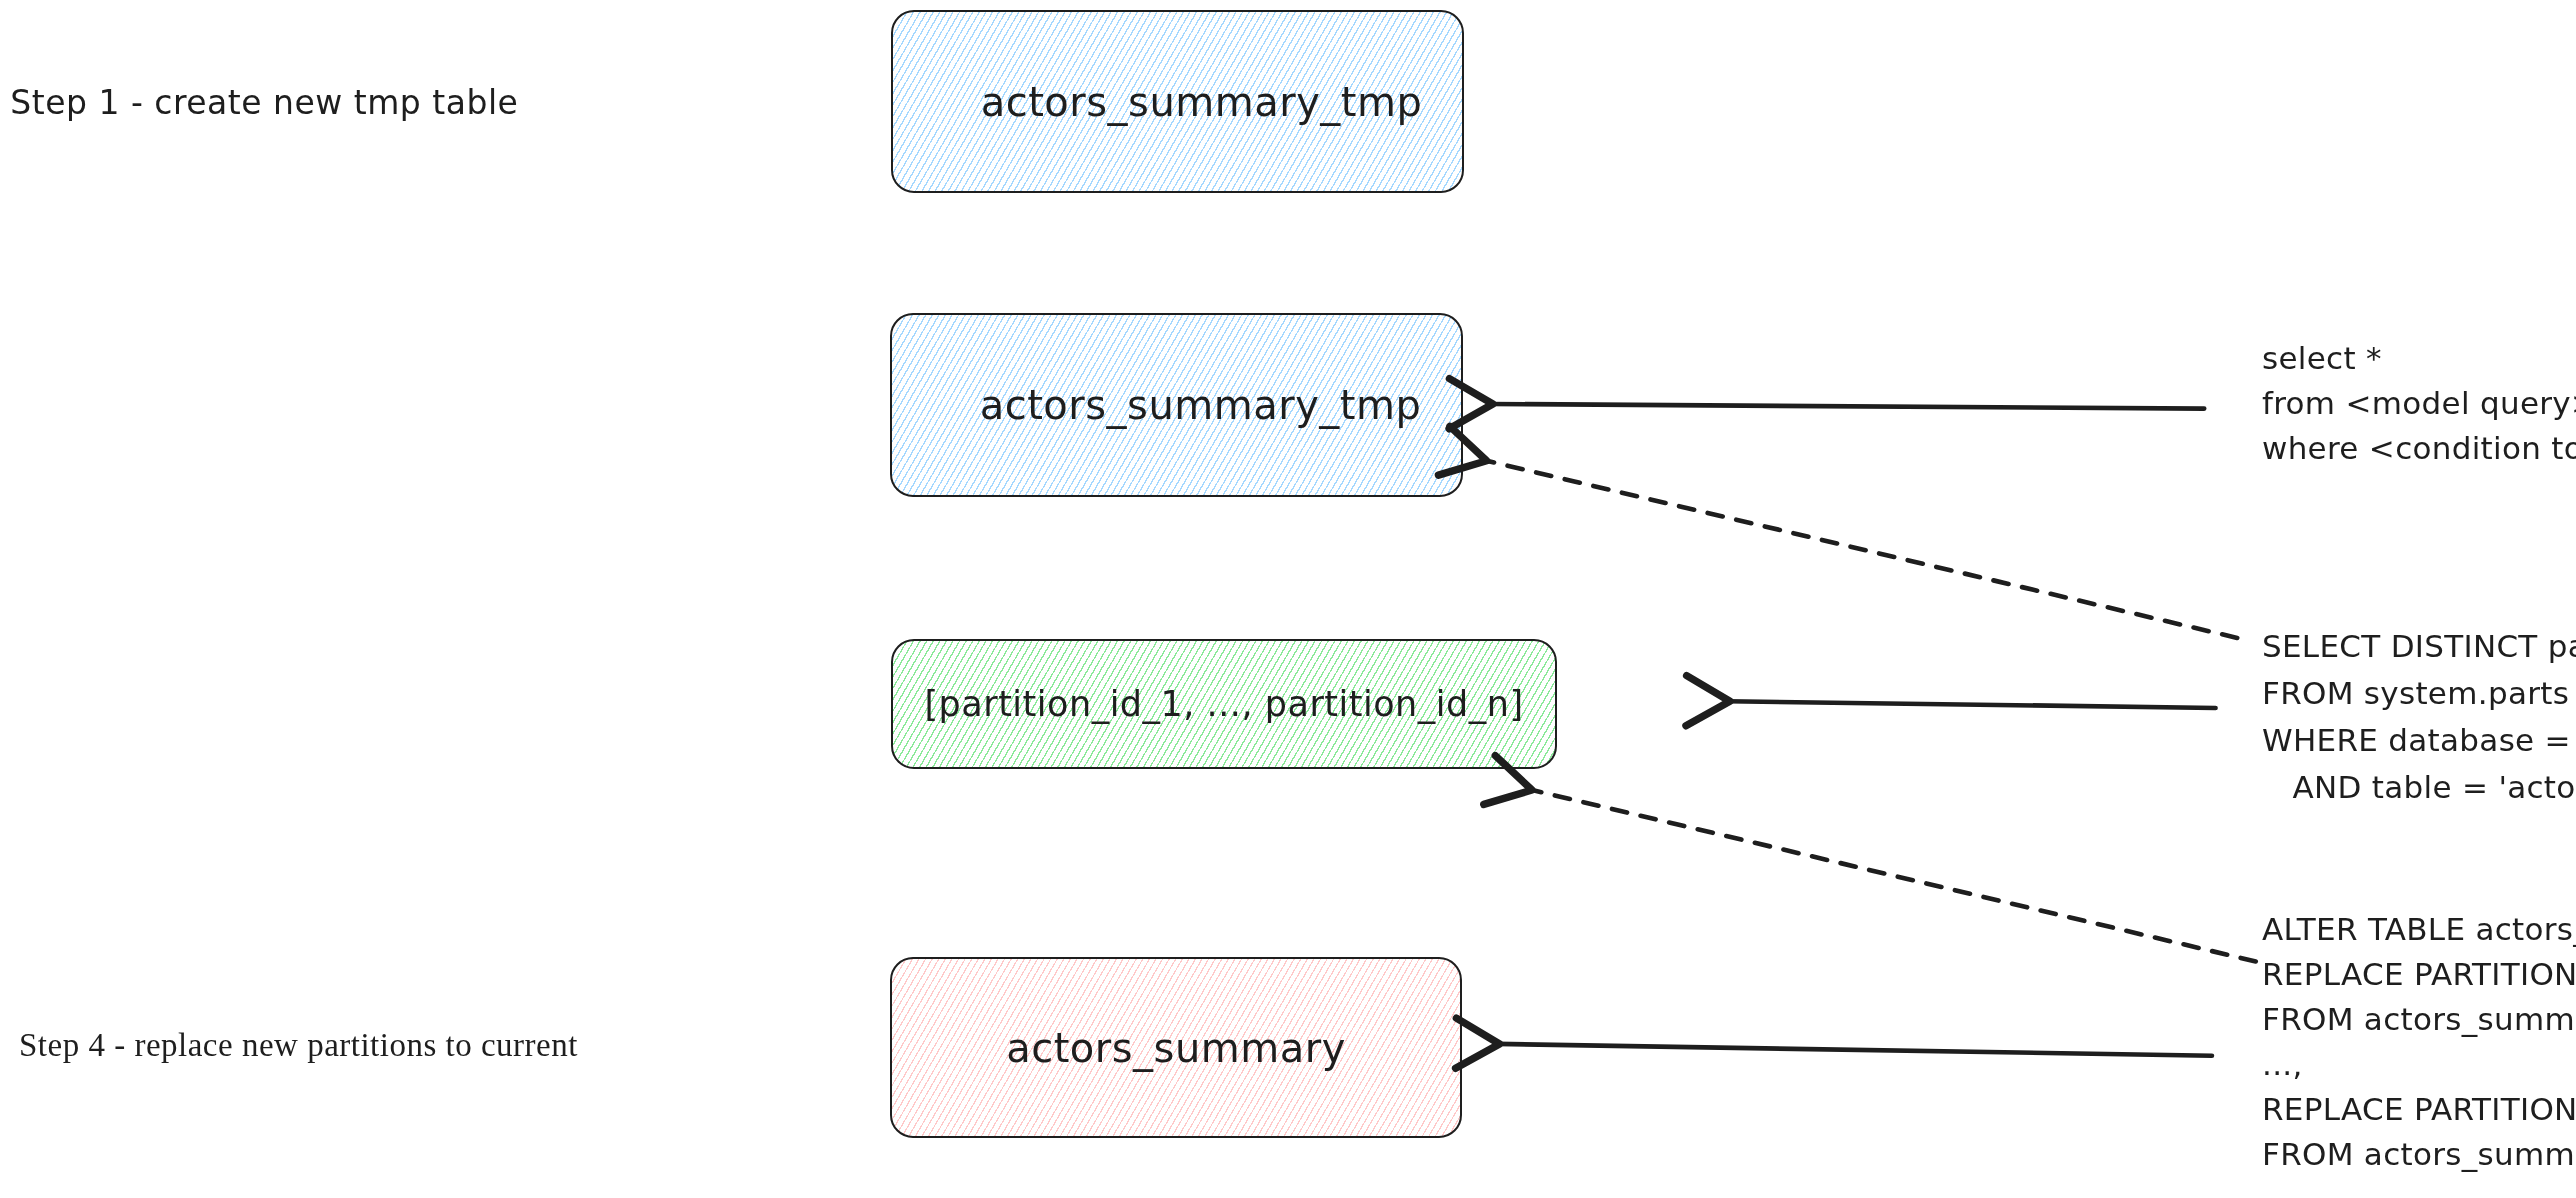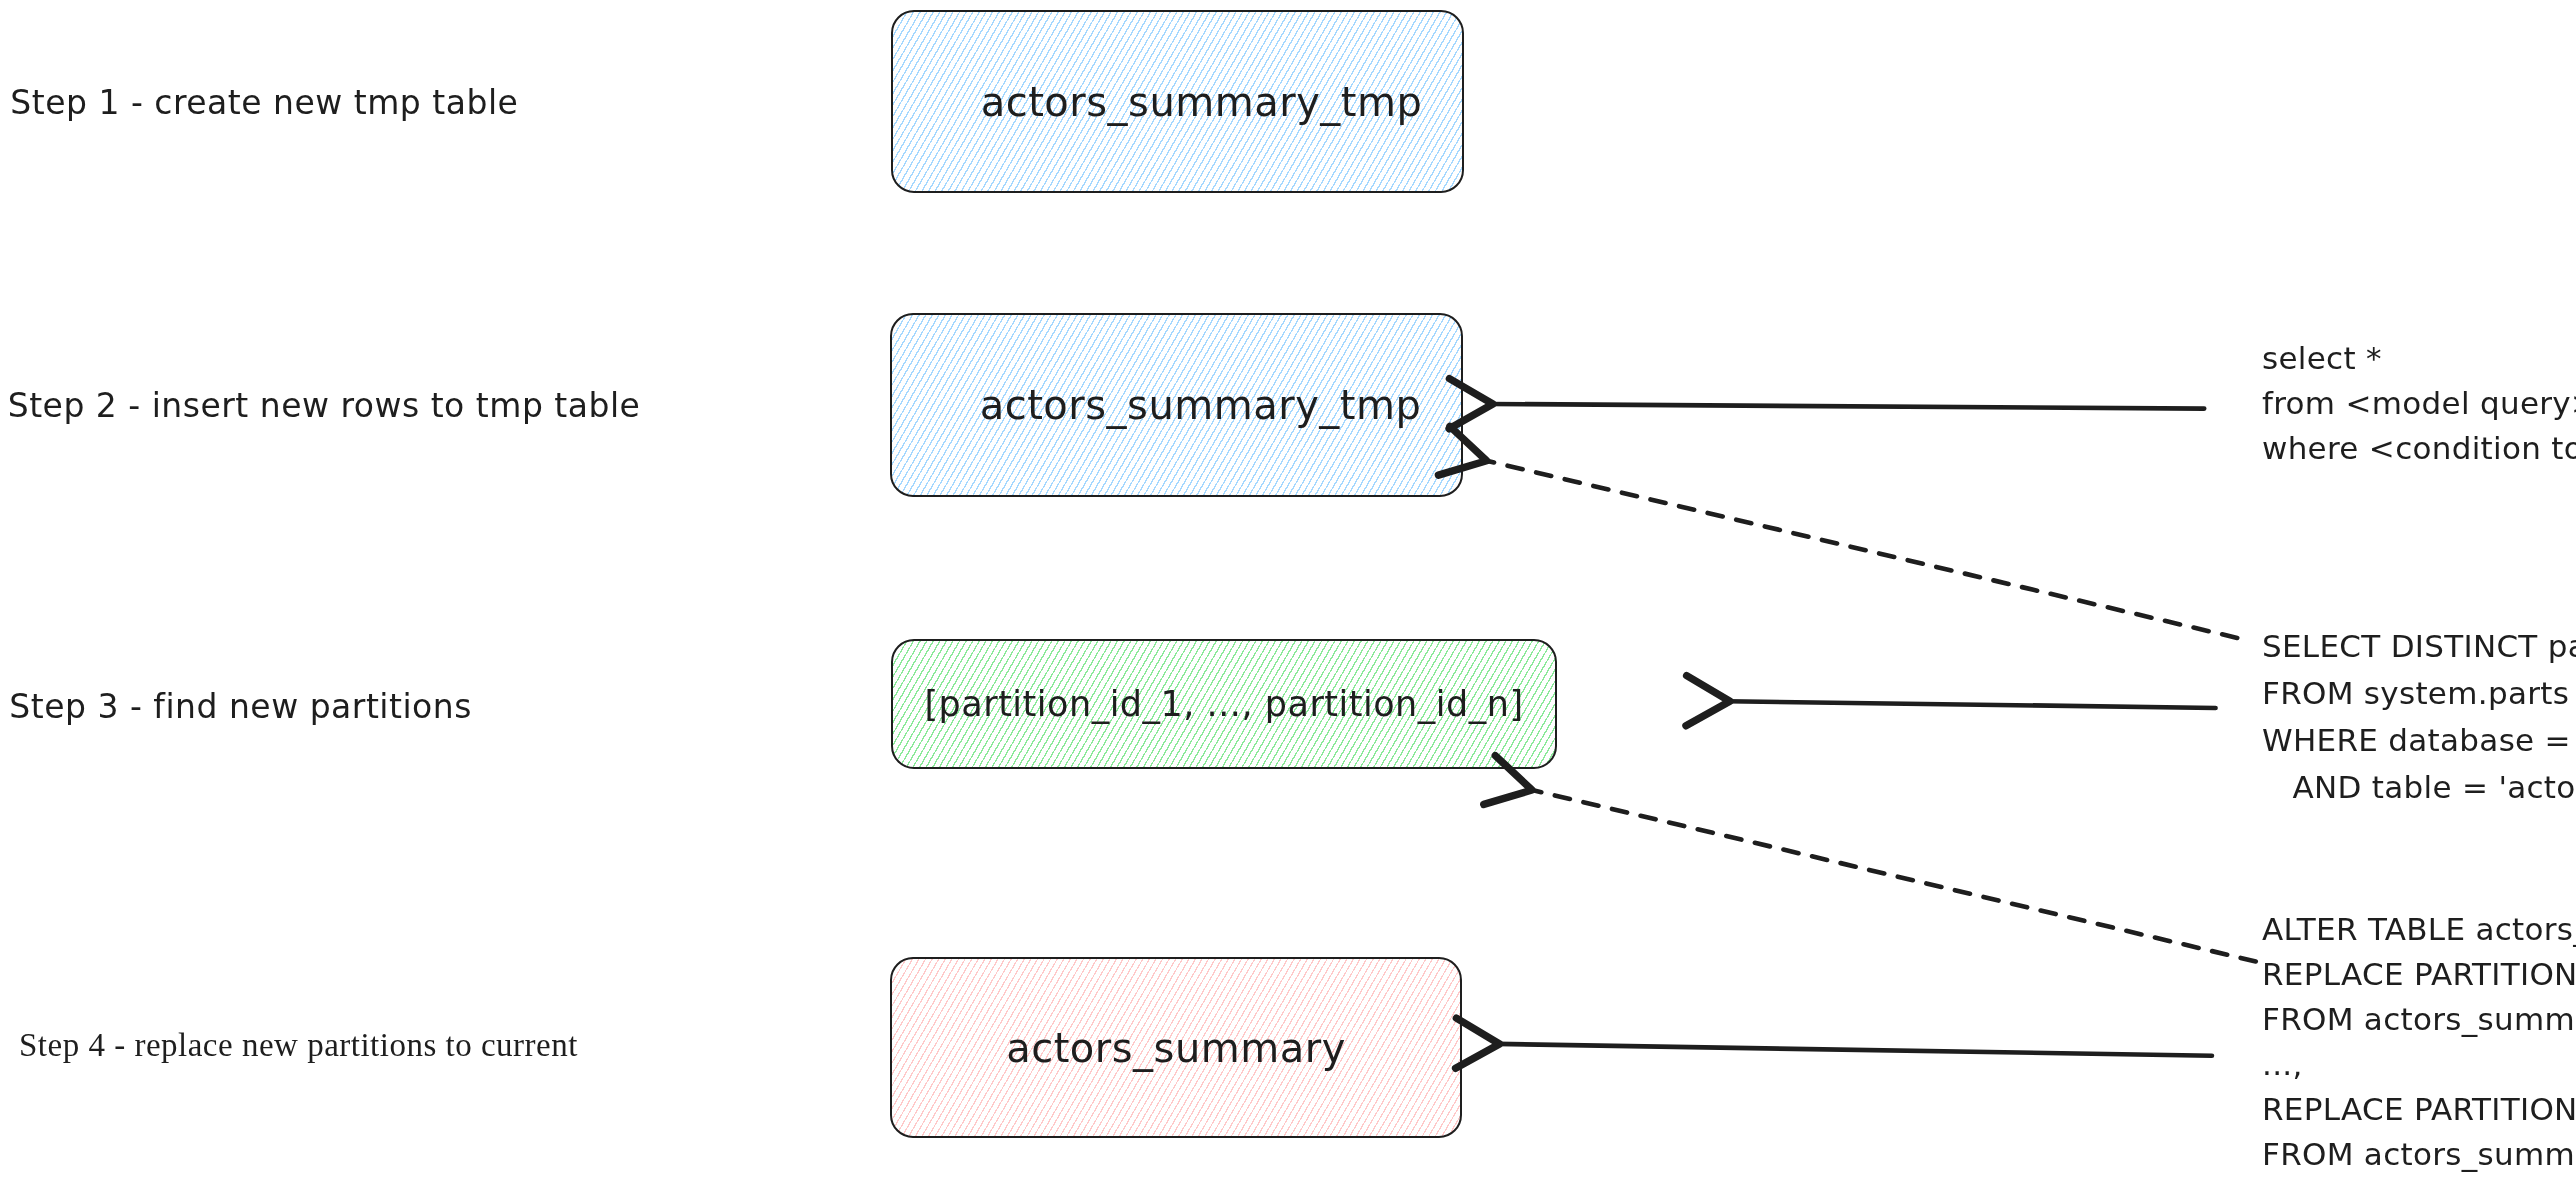--- a/index.html
+++ b/index.html
@@ -73,22 +73,20 @@
     height: 1199px;
     pointer-events: none;
   }
 </style>
 </head>
 <body>
 
 <div id="canvas">
 
   <div class="step-label" style="left:10.3px; top:78px;text-align:right;">Step 1 - create new tmp table</div>
-  <div class="step-label" style="left:7.7px; top:381px;">Step 2 - insert new rows to tmp table</div>
-  <div class="step-label" style="left:9.3px; top:682px;">Step 3 - find new partitions</div>
   <div class="step-label" style="left:19px; top:1021px;font-family:Liberation Serif, serif;">Step 4 - replace new partitions to current</div>
 
   <div class="node-box hachure-blue" style="left:891px; top:10.3px; width:573px; height:183px;">
     <span>actors_summary_tmp</span>
   </div>
 
   <div class="node-box hachure-blue" style="left:890px; top:313px; width:573px; height:184px;">
     <span>actors_summary_tmp</span>
   </div>
 

